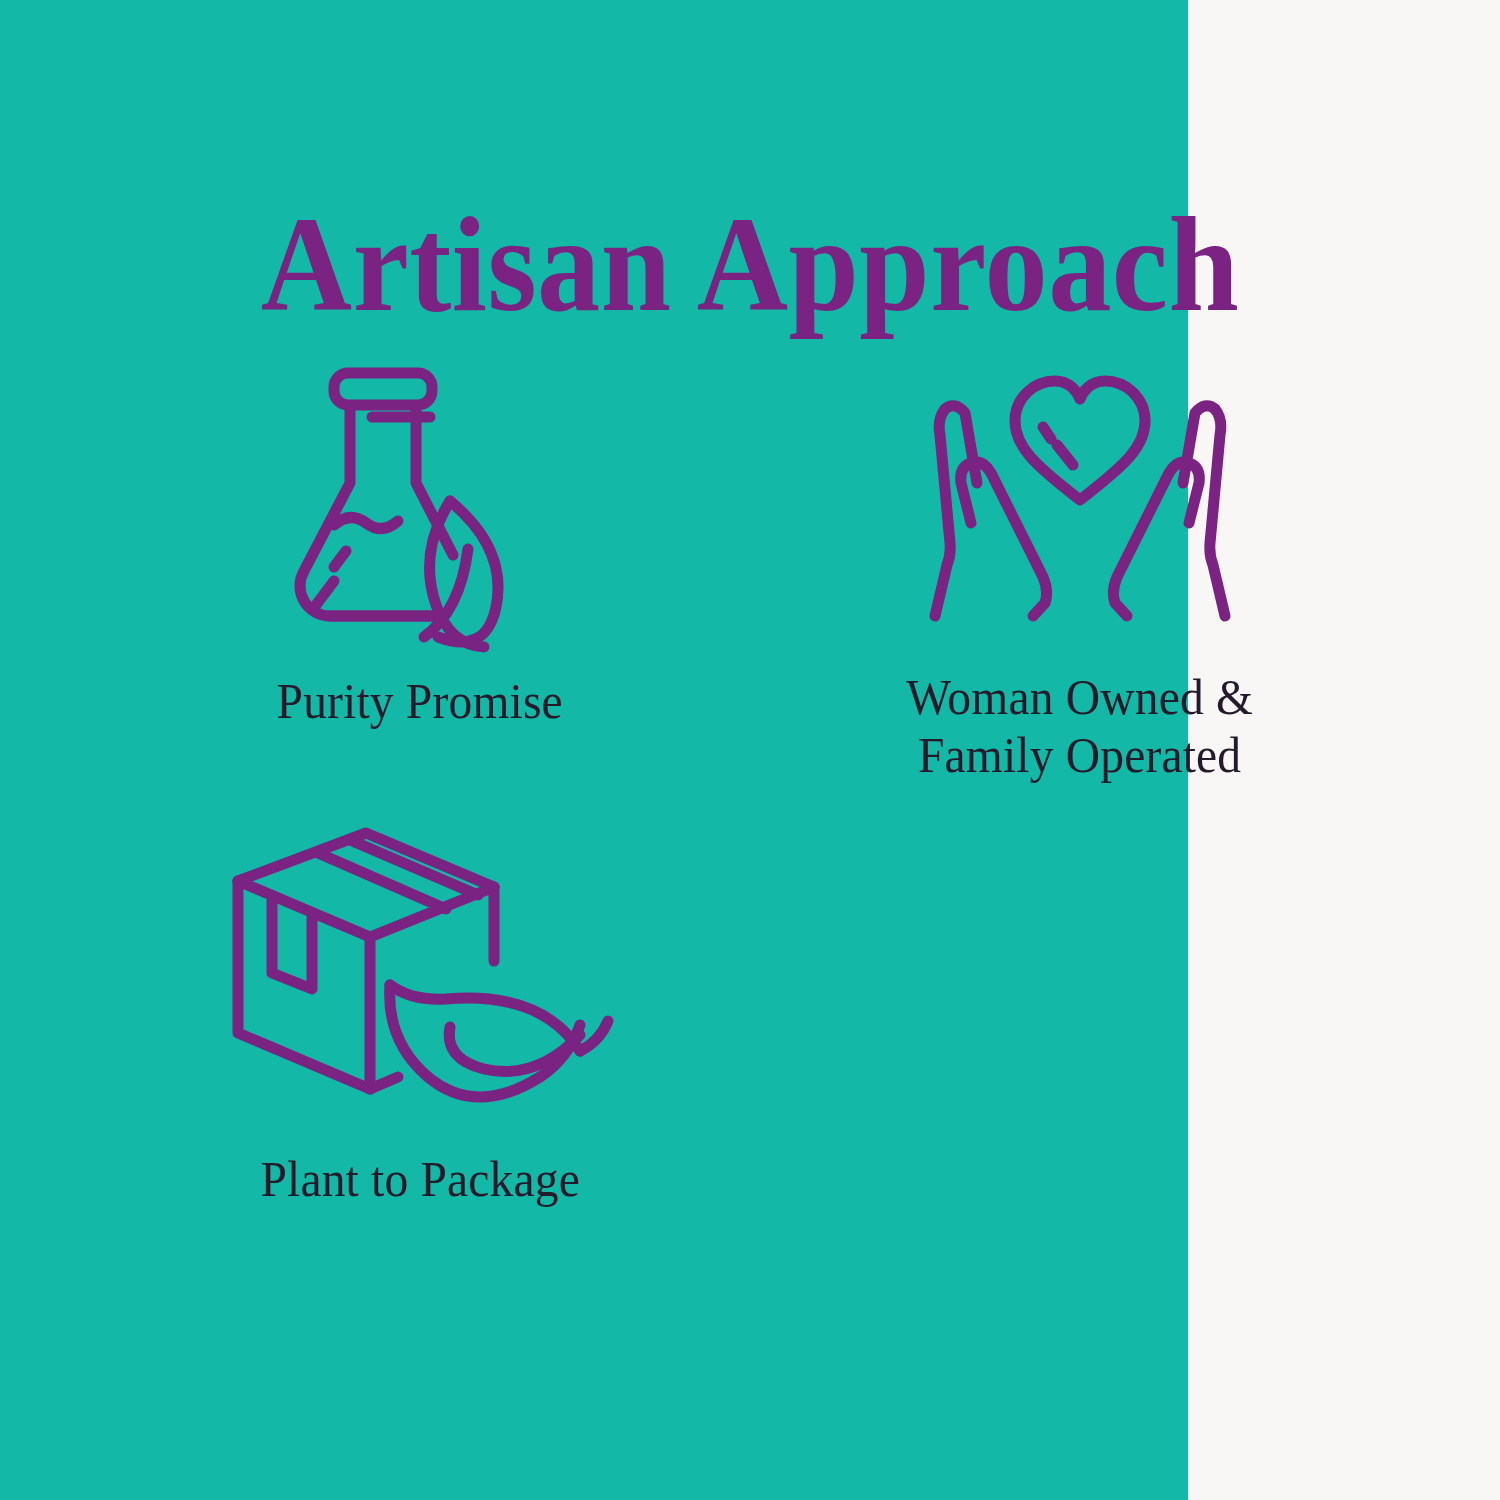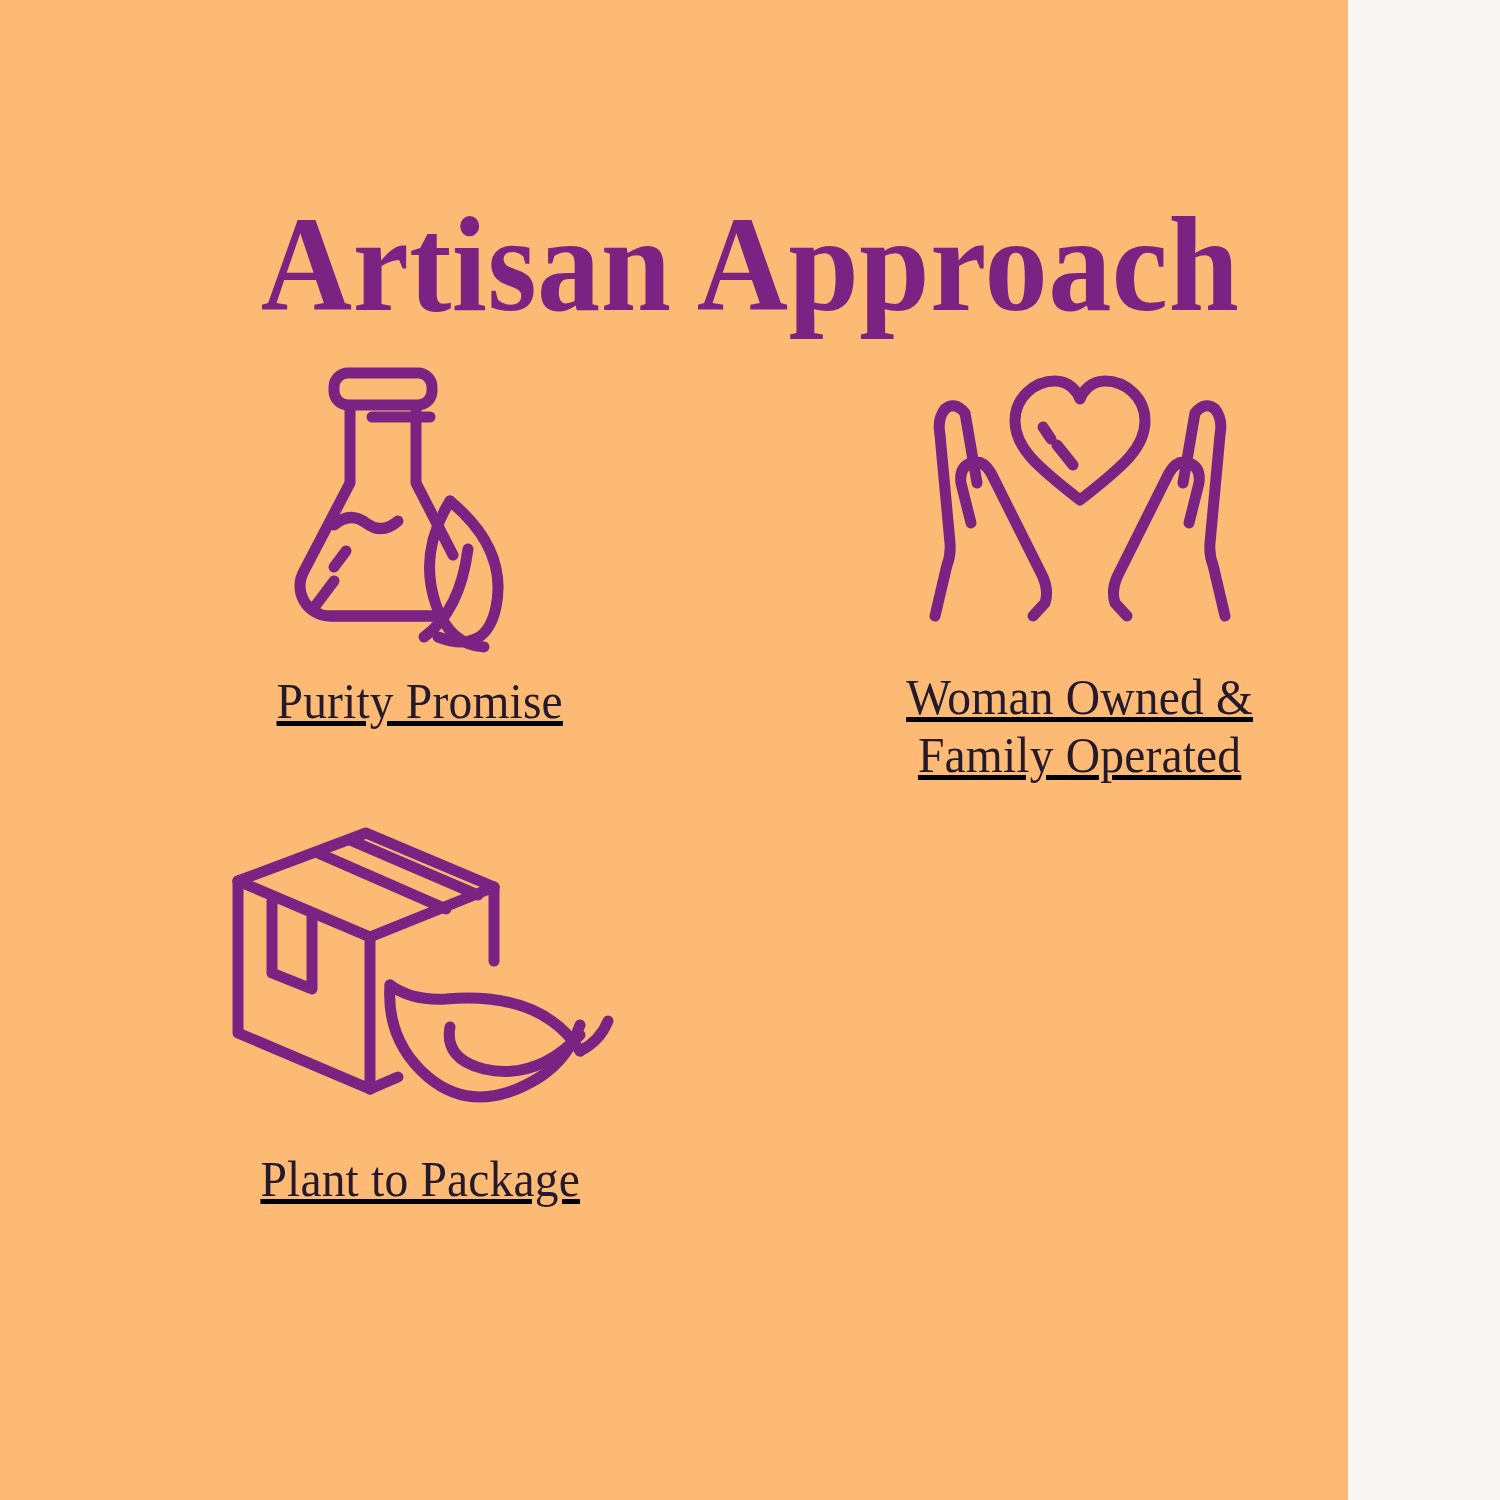--- a/index.html
+++ b/index.html
@@ -9,23 +9,23 @@
   body {
     width: 1500px;
     height: 1500px;
     background: #f8f7f6;
     font-family: "Liberation Serif", "DejaVu Serif", serif;
     overflow: hidden;
   }
 
   .page {
     position: relative;
-    width: 1348px;
+    width: 1188px;
     height: 1500px;
-    background: #fdba74;
+    background: #14b8a6;
     box-sizing: border-box;
   }
 
   
   .title-wrap {
     position: absolute;
     top: 104px;
     left: 0;
     width: 1500px;
     text-align: center;
@@ -53,21 +53,20 @@
     grid-template-columns: 1fr 1fr;
     grid-template-rows: 470px 470px;
   }
 
   .cell {
     position: relative;
     display: flex;
     flex-direction: column;
     align-items: center;
     justify-content: flex-start;
-    text-decoration: underline;
   }
 
   .icon-box {
     height: 300px;
     display: flex;
     align-items: center;
     justify-content: center;
   }
   .icon-box svg {
     display: block;

